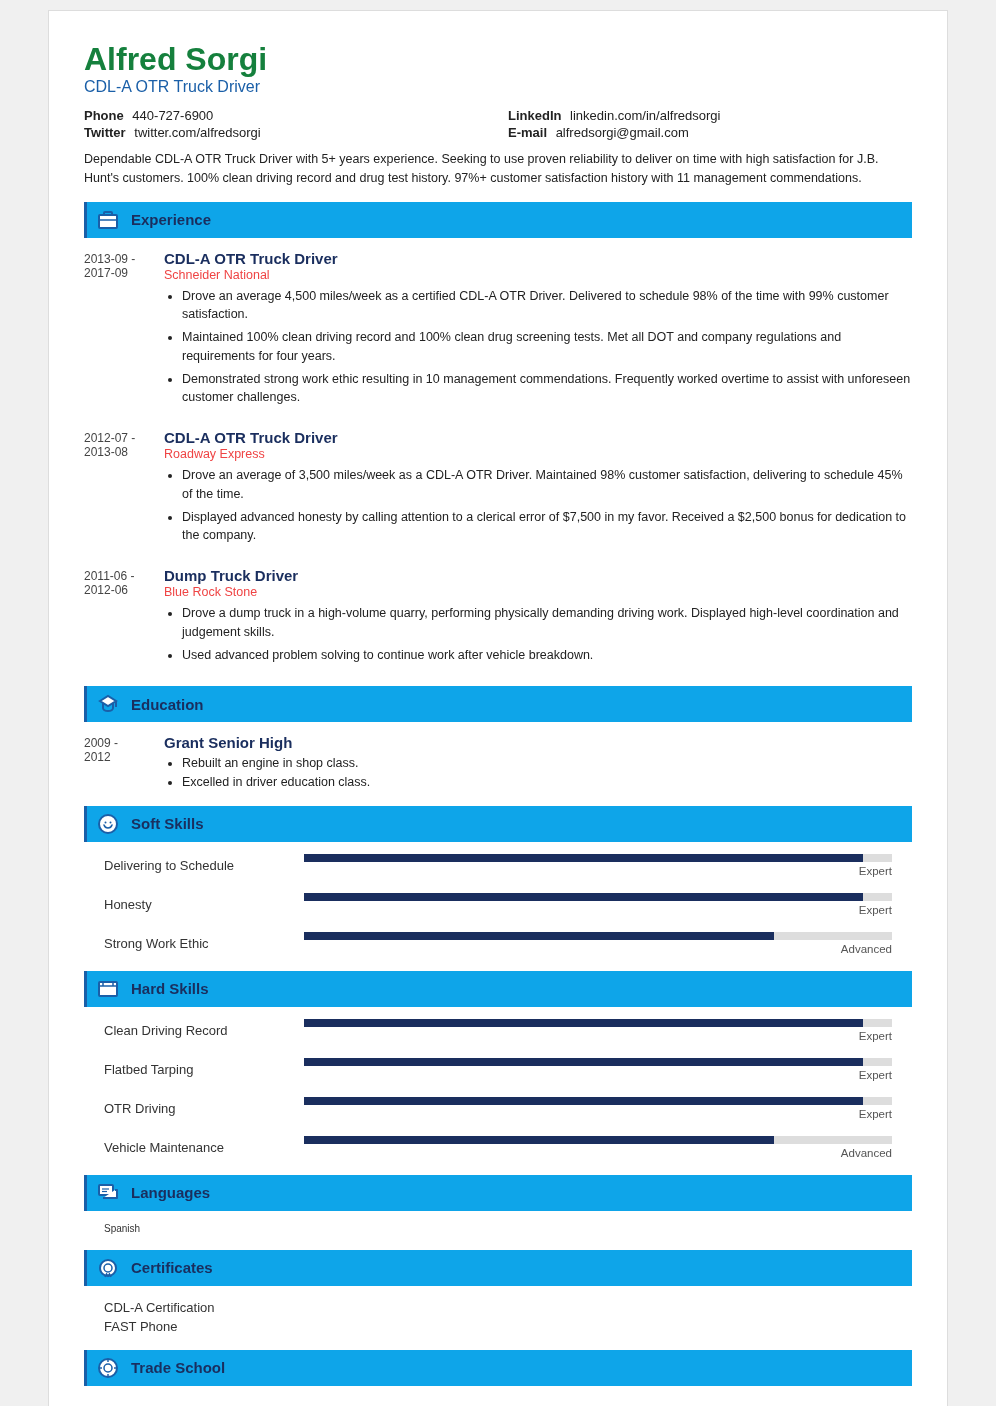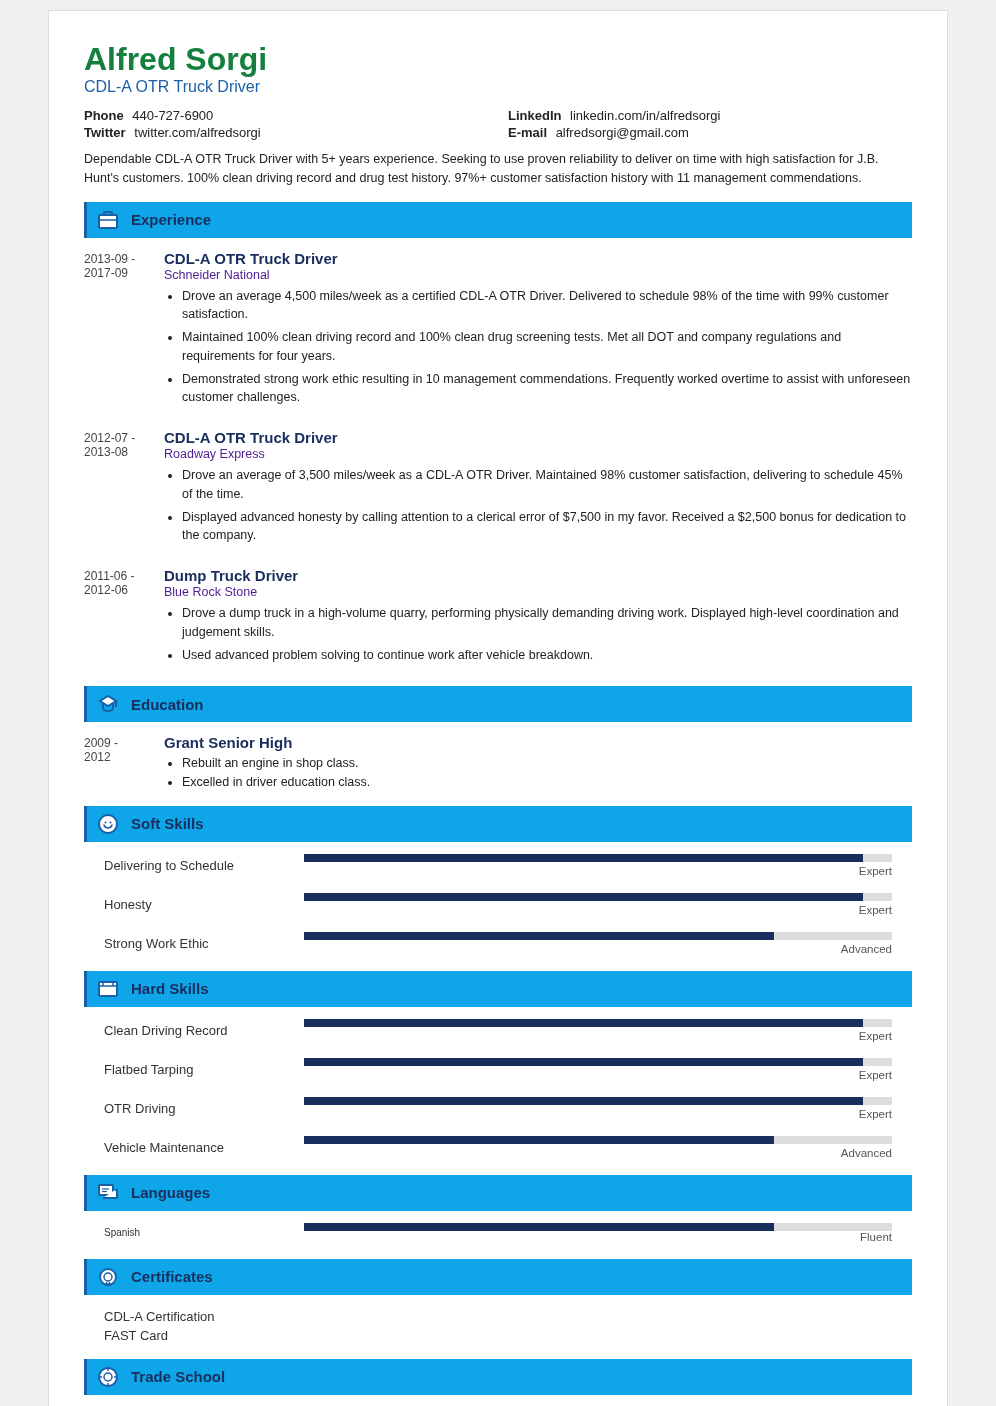--- a/index.html
+++ b/index.html
@@ -81,21 +81,21 @@
       flex: 1;
     }
     .exp-job-title {
       font-size: 15px;
       font-weight: bold;
       color: #1a2e5e;
       margin-bottom: 1px;
     }
     .exp-company {
       font-size: 12.5px;
-      color: #4c1d95;
+      color: #ef4444;
       margin-bottom: 5px;
     }
     .exp-bullets {
       padding-left: 18px;
     }
     .exp-bullets li {
       font-size: 12.5px;
       line-height: 1.5;
       margin-bottom: 4px;
     }
@@ -405,44 +405,38 @@
           <path d="M6 16h14v-8h-2" stroke="#1a5fa8" stroke-width="2" stroke-linejoin="round" fill="#fff"></path>
           <line x1="5" y1="7" x2="12" y2="7" stroke="#1a5fa8" stroke-width="1.2"></line>
           <line x1="5" y1="9.5" x2="10" y2="9.5" stroke="#1a5fa8" stroke-width="1.2"></line>
         </svg>
       </div>
       <span class="section-title">Languages</span>
     </div>
     <div id="languages-list">
         <div class="lang-row">
           <div class="lang-name">Spanish</div>
-          <div class="lang-bar-container">
-            <div class="lang-bar-track">
-              <div class="lang-bar-fill" style="width: 80%;"></div>
-            </div>
-            <div class="lang-level">Fluent</div>
-          </div>
         </div>
       </div>
   </div>
 
   <div class="section-gap">
     <div class="section-header">
       <div class="icon">
         <svg width="22" height="22" viewBox="0 0 22 22" fill="none">
           <circle cx="11" cy="11" r="8" stroke="#1a5fa8" stroke-width="2" fill="#fff"></circle>
           <circle cx="11" cy="11" r="4" stroke="#1a5fa8" stroke-width="1.5" fill="#fff"></circle>
           <path d="M8 20l1.5-3 1.5 2 1.5-2 1.5 3" stroke="#1a5fa8" stroke-width="1.5" fill="none"></path>
         </svg>
       </div>
       <span class="section-title">Certificates</span>
     </div>
     <div id="certificates-list">
         <div class="cert-item">CDL-A Certification</div>
-        <div class="cert-item">FAST Card</div>
+        <div class="cert-item">FAST Phone</div>
       </div>
   </div>
 
   <div class="section-gap">
     <div class="section-header">
       <div class="icon">
         <svg width="22" height="22" viewBox="0 0 22 22" fill="none">
           <circle cx="11" cy="11" r="9" stroke="#1a5fa8" stroke-width="2" fill="#fff"></circle>
           <circle cx="11" cy="11" r="4" stroke="#1a5fa8" stroke-width="1.5" fill="none"></circle>
           <line x1="11" y1="2" x2="11" y2="5" stroke="#1a5fa8" stroke-width="1.5"></line>

